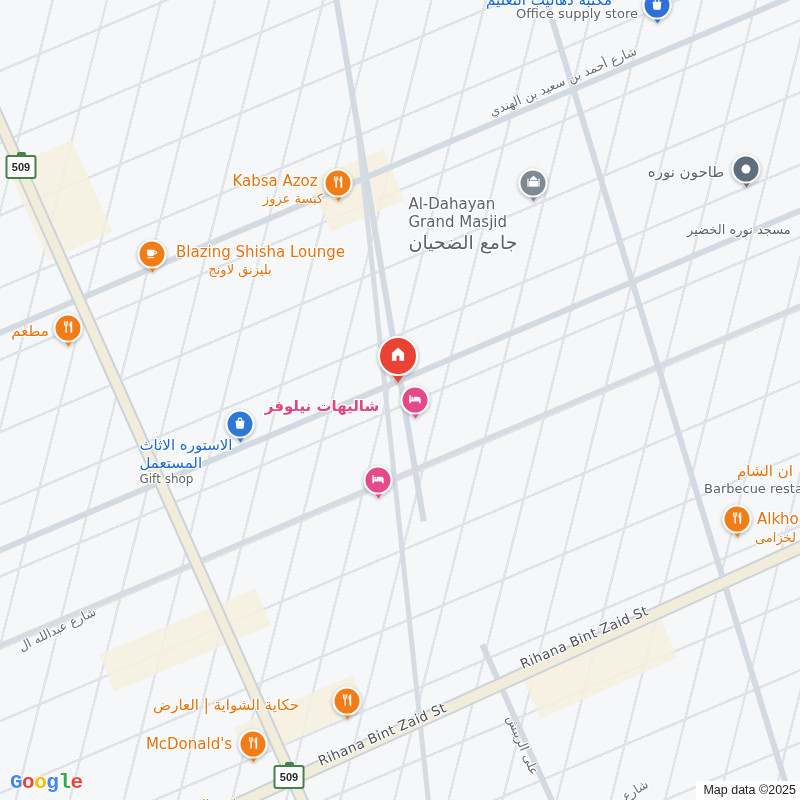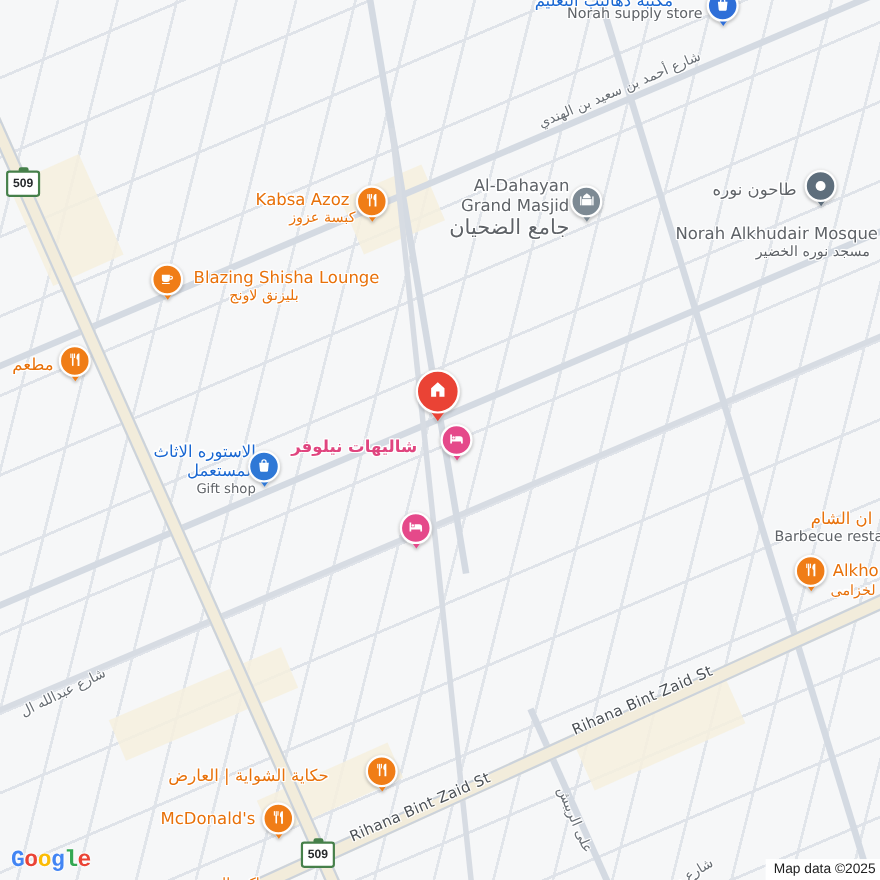--- a/index.html
+++ b/index.html
@@ -14,21 +14,21 @@
   .patch{position:absolute;background:rgba(246,240,222,.85);z-index:1;}
   .road{position:absolute;background:#d4dae2;z-index:1;}
   .road.arterial{background:#f2ecdb;border-top:2.5px solid #ccd3db;border-bottom:2.5px solid #ccd3db;}
   .lbl{position:absolute;white-space:nowrap;font-size:15px;font-weight:500;z-index:4;
     transform:translate(-50%,-50%);
     text-shadow:-1px -1px 0 #fff,1px -1px 0 #fff,-1px 1px 0 #fff,1px 1px 0 #fff,0 -1px 0 #fff,0 1px 0 #fff,-1px 0 0 #fff,1px 0 0 #fff;}
   .lbl.left{transform:translate(0,-50%);}
   .lbl.small{font-size:13px;}
   .orange{color:#e8710a;} .blue{color:#1967d2;} .pink{color:#e0457f;} .gray{color:#5f6368;}
   .cat{color:#5f6368;font-weight:400;}
-  .center-block{text-align:right;}
+  .center-block{text-align:left;margin-top:35px;}
   .street{position:absolute;white-space:nowrap;font-size:12.5px;font-weight:400;color:#686e74;z-index:3;
     text-shadow:-1px -1px 0 #fff,1px -1px 0 #fff,-1px 1px 0 #fff,1px 1px 0 #fff;}
   .street.major{font-size:13.5px;font-weight:500;color:#4b5055;letter-spacing:.4px;}
   .pin{position:absolute;z-index:5;transform:translate(-50%,-60%);
     filter:drop-shadow(0 0 1px #fff) drop-shadow(0 1px 1.5px rgba(0,0,0,.35));}
   .pin .pc{width:25px;height:25px;border-radius:50%;background:var(--pc);border:2px solid #fff;
     display:flex;align-items:center;justify-content:center;position:relative;z-index:2;}
   .pin::after{content:"";position:absolute;left:50%;top:25px;transform:translateX(-50%);
     border:6px solid transparent;border-top:8px solid var(--pc);z-index:1;}
   .pin.big .pc{width:36px;height:36px;}
@@ -209,34 +209,33 @@
               <rect x="5" y="1" width="1.3" height="5"></rect>
               <rect x="7" y="1" width="1.3" height="5"></rect>
               <rect x="4.8" y="5" width="1.8" height="10" rx=".9"></rect>
               <path d="M12.2 1c-1.6 0-2.4 2.6-2.4 4.7 0 1.4.6 2.1 1.3 2.3V15h2.1V1h-1z"></path>
             </g>
           </svg></span>
       </div>
   </div>
 
   <div class="lbl blue" style="left:549px;top:0px;">مكتبة دهاليب التعليم</div>
-  <div class="lbl small cat" style="left:577px;top:13px;">Norah supply store</div>
+  <div class="lbl small cat" style="left:577px;top:13px;">Office supply store</div>
 
   <div class="lbl orange" style="left:275px;top:181px;">Kabsa Azoz</div>
   <div class="lbl small orange" style="left:293px;top:198px;">كبسة عزوز</div>
 
   <div class="lbl gray center-block" style="left:463px;top:189px;">
     <div>Al-Dahayan</div>
     <div>Grand Masjid</div>
     <div style="font-size:19px;">جامع الضحيان</div>
   </div>
 
   <div class="lbl gray" style="left:686px;top:172px;">طاحون نوره</div>
 
-  <div class="lbl gray left" style="left:614px;top:212px;">Norah Alkhudair Mosque</div>
   <div class="lbl small gray left" style="left:687px;top:229px;">مسجد نوره الخضير</div>
 
   <div class="lbl orange left" style="left:176px;top:252px;">Blazing Shisha Lounge</div>
   <div class="lbl small orange" style="left:240px;top:269px;">بليزنق لاونج</div>
 
   <div class="lbl orange" style="left:30px;top:331px;">مطعم</div>
 
   <div class="lbl pink" style="left:322px;top:406px;font-weight:bold;">شاليهات نيلوفر</div>
 
   <div class="lbl blue center-block" style="left:186px;top:426px;">

